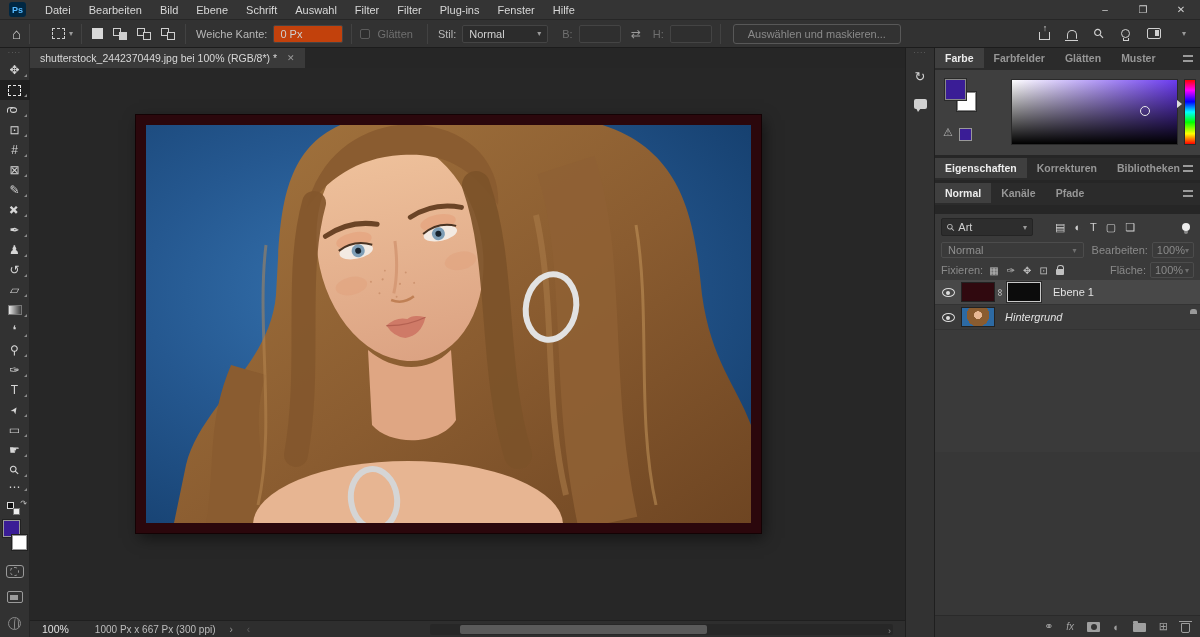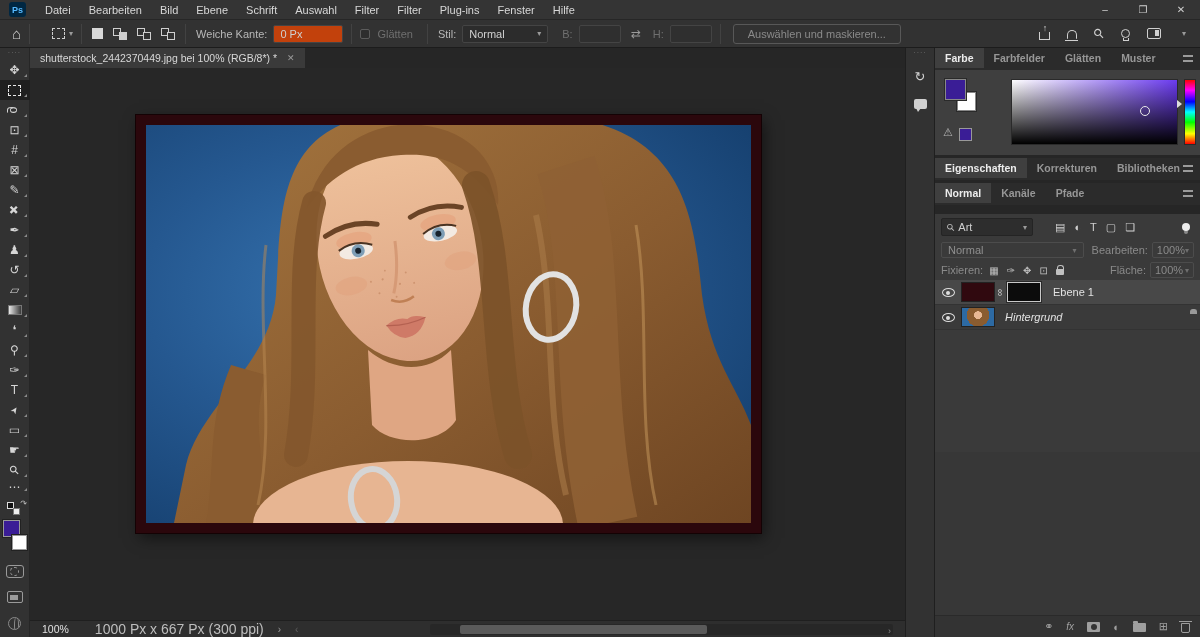--- a/index.html
+++ b/index.html
@@ -81,21 +81,21 @@
 
   
   .canvas{position:absolute;left:30px;top:68px;width:875px;height:552px;background:#272727;overflow:hidden}
   .docframe{position:absolute;left:106px;top:47px;width:625px;height:418px;background:#2b070c;box-shadow:0 0 0 1px #140204,3px 5px 14px rgba(0,0,0,.5);padding:10px}
   .photo{width:605px;height:398px;position:relative;overflow:hidden;background:#1e4f8c}
   .photo svg{display:block}
 
   
   .statusbar{position:absolute;left:30px;bottom:0;width:875px;height:17px;background:#2e2e2e;border-top:1px solid #1f1f1f;display:flex;align-items:center;z-index:21}
   .st-zoom{color:#e0e0e0;margin-left:12px;font-size:10.5px}
-  .st-dims{color:#bdbdbd;margin-left:26px;font-size:14px}
+  .st-dims{color:#bdbdbd;margin-left:26px;font-size:10px}
   .st-chev{color:#9a9a9a;margin-left:14px;font-size:10px}
   .st-chev.dim{color:#5f5f5f}
   .hscroll{position:absolute;left:400px;right:12px;top:3px;height:11px;background:#272727;border-radius:2px}
   .hthumb{position:absolute;left:30px;width:247px;top:1px;height:9px;background:#5a5a5a;border-radius:2px}
   .hsc-arrow{position:absolute;right:2px;top:2px;color:#8a8a8a;font-size:9px}
 
   
   .dockstrip{position:absolute;left:905px;top:48px;width:30px;bottom:0;background:#323232;border-left:1px solid #1f1f1f;border-right:1px solid #1f1f1f;display:flex;flex-direction:column;align-items:center;z-index:20}
   .strip-btn{width:24px;height:24px;display:flex;align-items:center;justify-content:center;color:#d0d0d0;font-size:13px;margin-top:4px}
   .bubble{width:13px;height:10px;background:#d0d0d0;border-radius:2px;position:relative}

